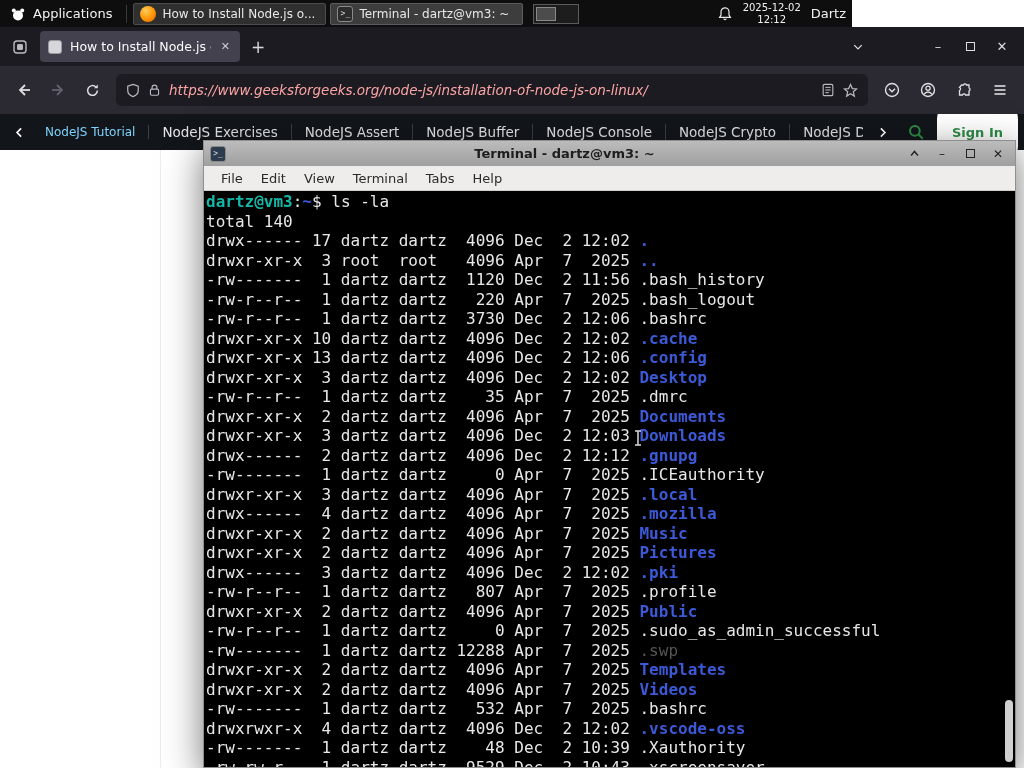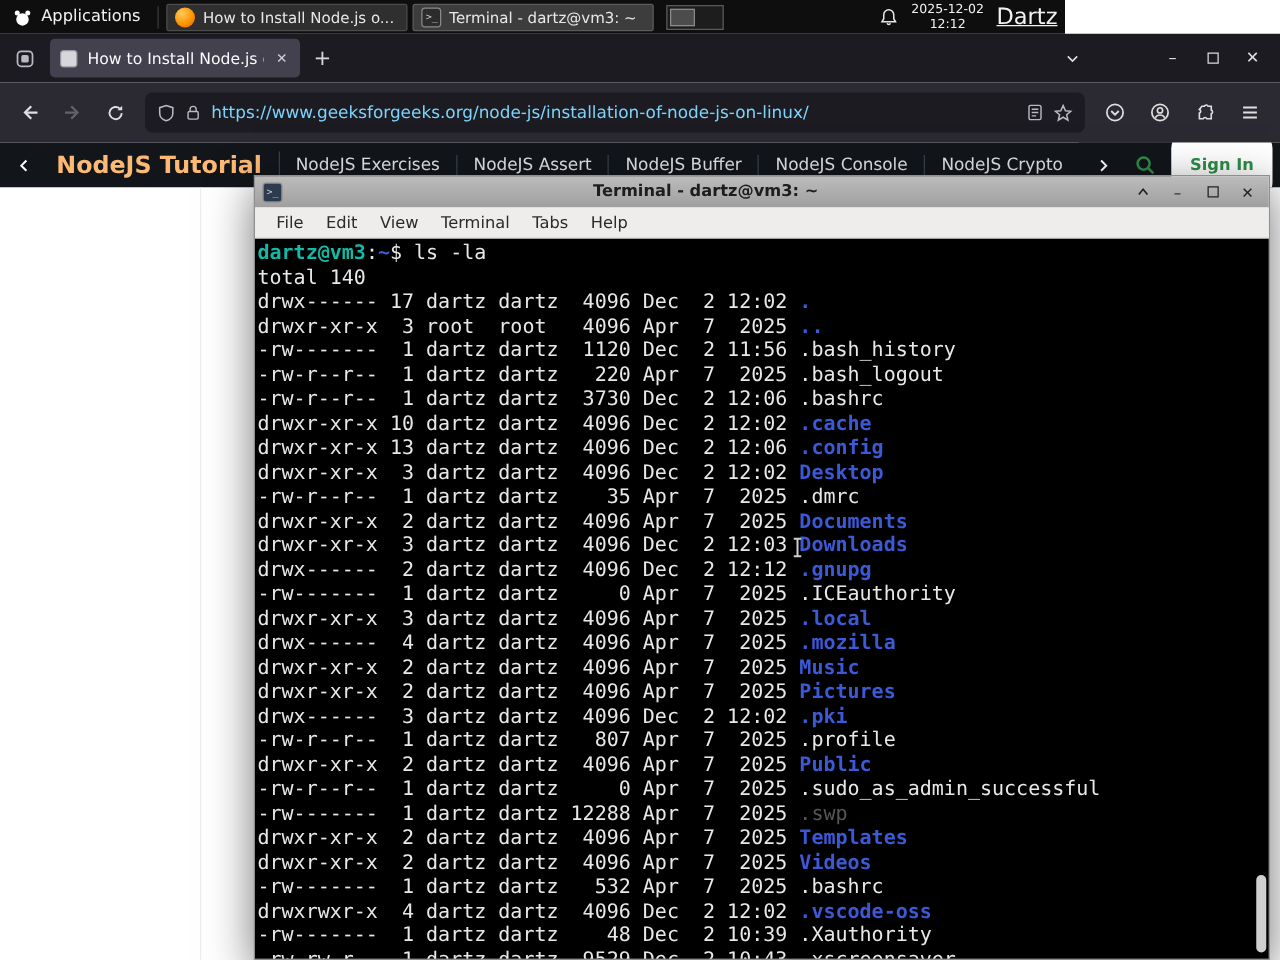--- a/index.html
+++ b/index.html
@@ -14,51 +14,51 @@
   .task-btn.active { background:#3d3d3d; border-color:#5c5c5c; }
   .task-btn .t-label { white-space:nowrap; overflow:hidden; text-overflow:clip; }
   .icon16 { width:16px; height:16px; flex:none; display:inline-block; }
   .ff-ball { border-radius:50%; background:radial-gradient(circle at 35% 30%, #ffcb5c, #ff9400 55%, #e05e00); }
   .cod-ball { border-radius:50%; background:radial-gradient(circle at 35% 30%, #6db3f2, #2f80ed 60%, #1b5cbf); }
   .term-sq { background:#2c2c2c; border:1px solid #8a8a8a; border-radius:3px; color:#d8d8d8; font-family:"DejaVu Sans Mono",monospace; font-size:8px; line-height:13px; text-align:center; }
   .pager { width:46px; height:20px; margin:0 8px; border:1px solid #5b5b5b; background:#1d1d1d; display:flex; align-items:center; padding:2px; }
   .pager-win { width:20px; height:14px; background:#4c4c4c; border:1px solid #8a8a8a; }
   .panel-right { margin-left:auto; display:flex; align-items:center; gap:10px; padding-right:6px; }
   .clock { text-align:center; font-size:10px; line-height:12px; }
-  .user-label { font-size:18px;text-decoration:underline; }
+  .user-label { font-size:13px; }
 
   
   .browser { position:absolute; left:0; top:27px; width:1024px; height:741px; z-index:1; display:flex; flex-direction:column; }
   .tabbar { height:39px; background:#1c1b22; display:flex; align-items:center; padding:0 6px; color:#d7d7db; }
   .ffview { width:28px; height:28px; display:flex; align-items:center; justify-content:center; border-radius:4px; color:#b9b9c1; }
   .tab { display:flex; align-items:center; gap:8px; width:200px; height:31px; margin-left:6px; padding:0 8px; background:#42414d; border-radius:4px; font-size:12.5px; color:#fbfbfe; }
   .tab .tab-title { flex:1; white-space:nowrap; overflow:hidden; }
   .tab-close { font-size:11px; color:#cfcfd6; padding:0 2px; }
   .favicon { width:14px; height:14px; border-radius:3px; background:#d7d7db; border:1px solid #9a9aa0; flex:none; }
   .newtab { width:28px; height:28px; margin-left:4px; display:flex; align-items:center; justify-content:center; font-size:17px; color:#d7d7db; border-radius:4px; }
   .tab-spacer { flex:1; }
   .win-ctl { width:32px; height:28px; display:flex; align-items:center; justify-content:center; color:#dcdce2; font-size:13px; }
   .winbox { width:9px; height:9px; border:1.5px solid currentColor; display:inline-block; }
   .tablist-chev { margin-right:48px; }
 
   .toolbar { height:48px; background:#2b2a33; display:flex; align-items:center; padding:0 8px; gap:2px; }
   .nav-btn { width:32px; height:32px; flex:none; display:flex; align-items:center; justify-content:center; color:#dfdfe2; border-radius:4px; }
   .nav-btn.disabled { color:#62626d; }
   .urlbar { flex:1; height:32px; margin:0 6px; background:#1c1b22; border-radius:6px; display:flex; align-items:center; padding:0 10px; gap:8px; color:#b9b9c2; }
-  .url-text { flex:1; font-size:13.5px; color:#7dd3fc; white-space:nowrap; overflow:hidden; }
+  .url-text { flex:1; font-size:13.5px; color:#fca5a5; white-space:nowrap; overflow:hidden;font-style:italic; }
   .url-ico { color:#b9b9c2; display:flex; align-items:center; }
   .tb-right { display:flex; align-items:center; gap:4px; }
 
   
   .gfg-nav { height:36px; background:#12161b; display:flex; align-items:center; color:#e3e5e8; padding:0 6px; overflow:hidden; }
   .gfg-chev { flex:none; width:26px; display:flex; align-items:center; justify-content:center; color:#fff; }
   .gfg-items { display:flex; align-items:center; overflow:hidden; flex:1; }
   .gfg-item { padding:0 13px; font-size:13.5px; white-space:nowrap; border-right:1px solid #394049; }
   .gfg-item:last-child { border-right:none; }
-  .gfg-item.bold { font-weight:bold; font-size:19px; color:#fdba74; }
+  .gfg-item.bold { font-weight:normal; font-size:12px; color:#7dd3fc; }
   .gfg-right { flex:none; display:flex; align-items:center; gap:12px; padding-left:6px; background:#12161b; }
   .signin { background:#ffffff; color:#2f8d46; font-weight:bold; font-size:13px; padding:22px 15px; border-radius:16px; white-space:nowrap; }
 
   .page { flex:1; background:#ffffff; position:relative; }
   .sidebar-edge { position:absolute; left:160px; top:0; bottom:0; width:1px; background:#ededed; }
 
   
   .terminal { position:absolute; left:203px; top:140px; width:813px; height:628px; z-index:20; display:flex; flex-direction:column; border:1px solid #8f8f8f; box-shadow:0 10px 34px rgba(0,0,0,.55); }
   .t-titlebar { height:25px; flex:none; background:linear-gradient(#bcbcbc,#9f9f9f); display:flex; align-items:center; padding:0 6px; gap:6px; color:#1d1d1d; font-size:13px; }
   .t-title { flex:1; text-align:center; font-weight:bold; white-space:nowrap; overflow:hidden; }

